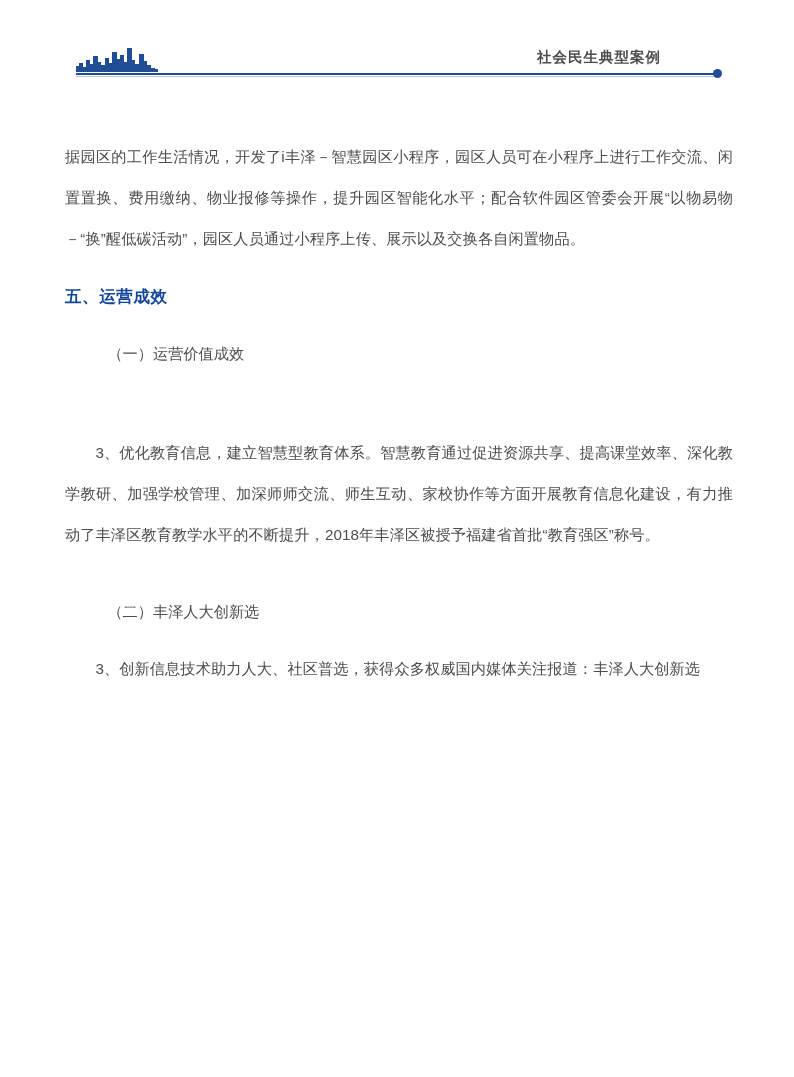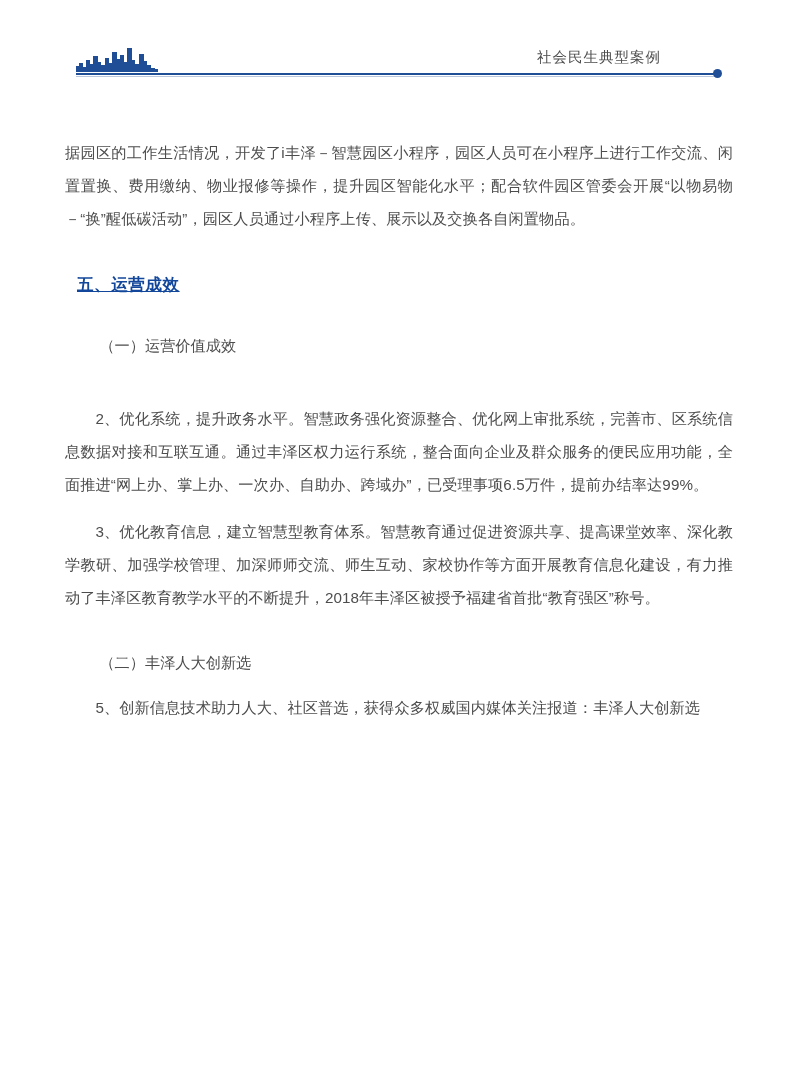--- a/index.html
+++ b/index.html
@@ -24,20 +24,21 @@
     background: #ffffff;
   }
 
   
   .page-header {
     position: absolute;
     left: 0;
     top: 0;
     width: 737px;
     height: 100px;
+    font-weight: bold;
   }
 
   .skyline-wrap {
     position: absolute;
     left: 76px;
     top: 46px;
     width: 82px;
     height: 26px;
   }
   .skyline-wrap svg { display: block; }
@@ -81,46 +82,45 @@
   .content {
     position: absolute;
     left: 65px;
     top: 136px;
     width: 668px;
   }
 
   p.body-text {
     margin: 0 0 0 0;
     font-size: 15.2px;
-    line-height: 33px;
+    line-height: 41px;
     text-align: justify;
     text-justify: inter-ideograph;
     color: #4d4d4d;
     letter-spacing: 0.1px;
   }
   p.indent {
     text-indent: 2em;
   }
 
   .block-gap-lg { height: 22px; }
   .block-gap-md { height: 14px; }
   .block-gap-sm { height: 8px; }
 
   h2.section-heading {
-    margin: 12px;
+    margin: 0;
     font-size: 16.5px;
     font-weight: bold;
     color: #12479b;
     letter-spacing: 0.6px;
     line-height: 30px;
-    text-decoration: underline;
   }
 
   h3.sub-heading {
-    margin: 4px;
+    margin: 12px;
     font-size: 15.2px;
     font-weight: normal;
     color: #4d4d4d;
     line-height: 33px;
     text-indent: 2em;
   }
 
   
   .page-footer {
     position: absolute;
@@ -186,36 +186,35 @@
     <h3 class="sub-heading">（一）运营价值成效</h3>
 
     <div class="block-gap-sm"></div>
 
 
     <div class="block-gap-md"></div>
 
 
     <div class="block-gap-md"></div>
 
-    <p class="body-text indent">2、优化系统，提升政务水平。智慧政务强化资源整合、优化网上审批系统，完善市、区系统信息数据对接和互联互通。通过丰泽区权力运行系统，整合面向企业及群众服务的便民应用功能，全面推进“网上办、掌上办、一次办、自助办、跨域办”，已受理事项6.5万件，提前办结率达99%。</p>
 
     <div class="block-gap-md"></div>
 
     <p class="body-text indent">3、优化教育信息，建立智慧型教育体系。智慧教育通过促进资源共享、提高课堂效率、深化教学教研、加强学校管理、加深师师交流、师生互动、家校协作等方面开展教育信息化建设，有力推动了丰泽区教育教学水平的不断提升，2018年丰泽区被授予福建省首批“教育强区”称号。</p>
 
     <div class="block-gap-md"></div>
 
 
     <div class="block-gap-md"></div>
 
     <h3 class="sub-heading">（二）丰泽人大创新选</h3>
 
     <div class="block-gap-sm"></div>
 
-    <p class="body-text indent">5、创新信息技术助力人大、社区普选，获得众多权威国内媒体关注报道：丰泽人大创新选</p>
+    <p class="body-text indent">3、创新信息技术助力人大、社区普选，获得众多权威国内媒体关注报道：丰泽人大创新选</p>
 
   </div>
 
   <div class="page-footer">
     
     
     
   </div>
 
 </div>

